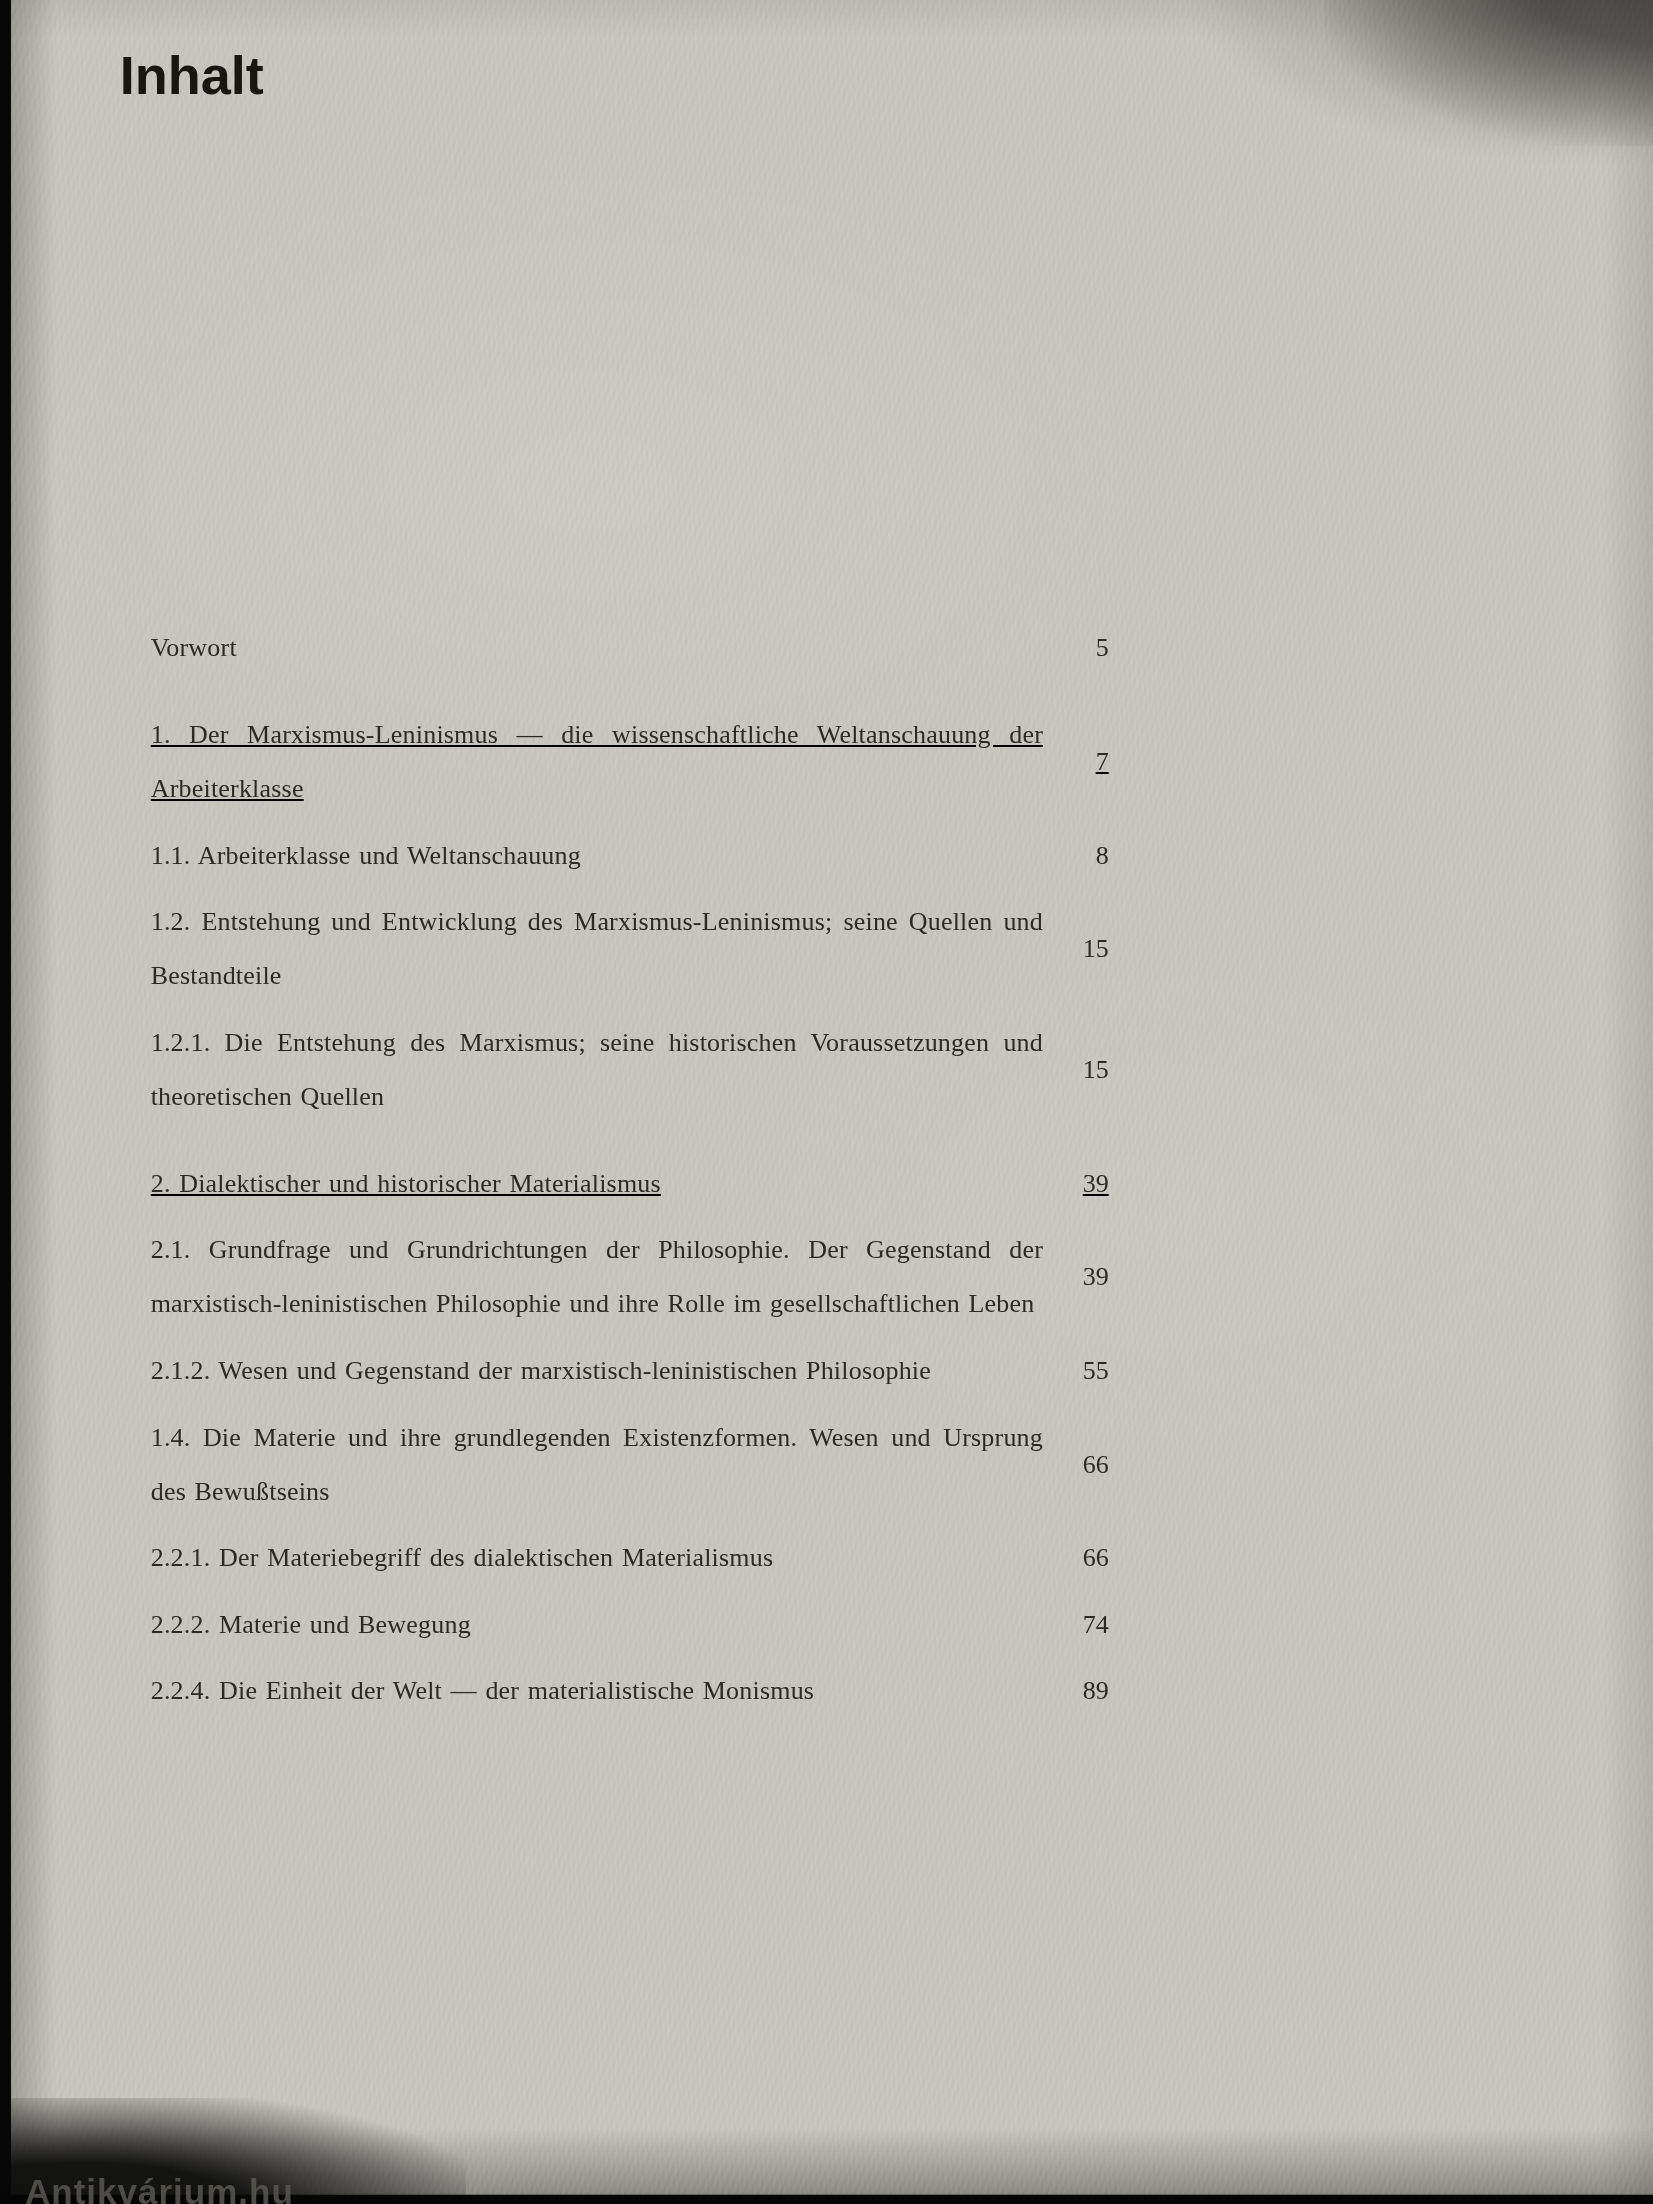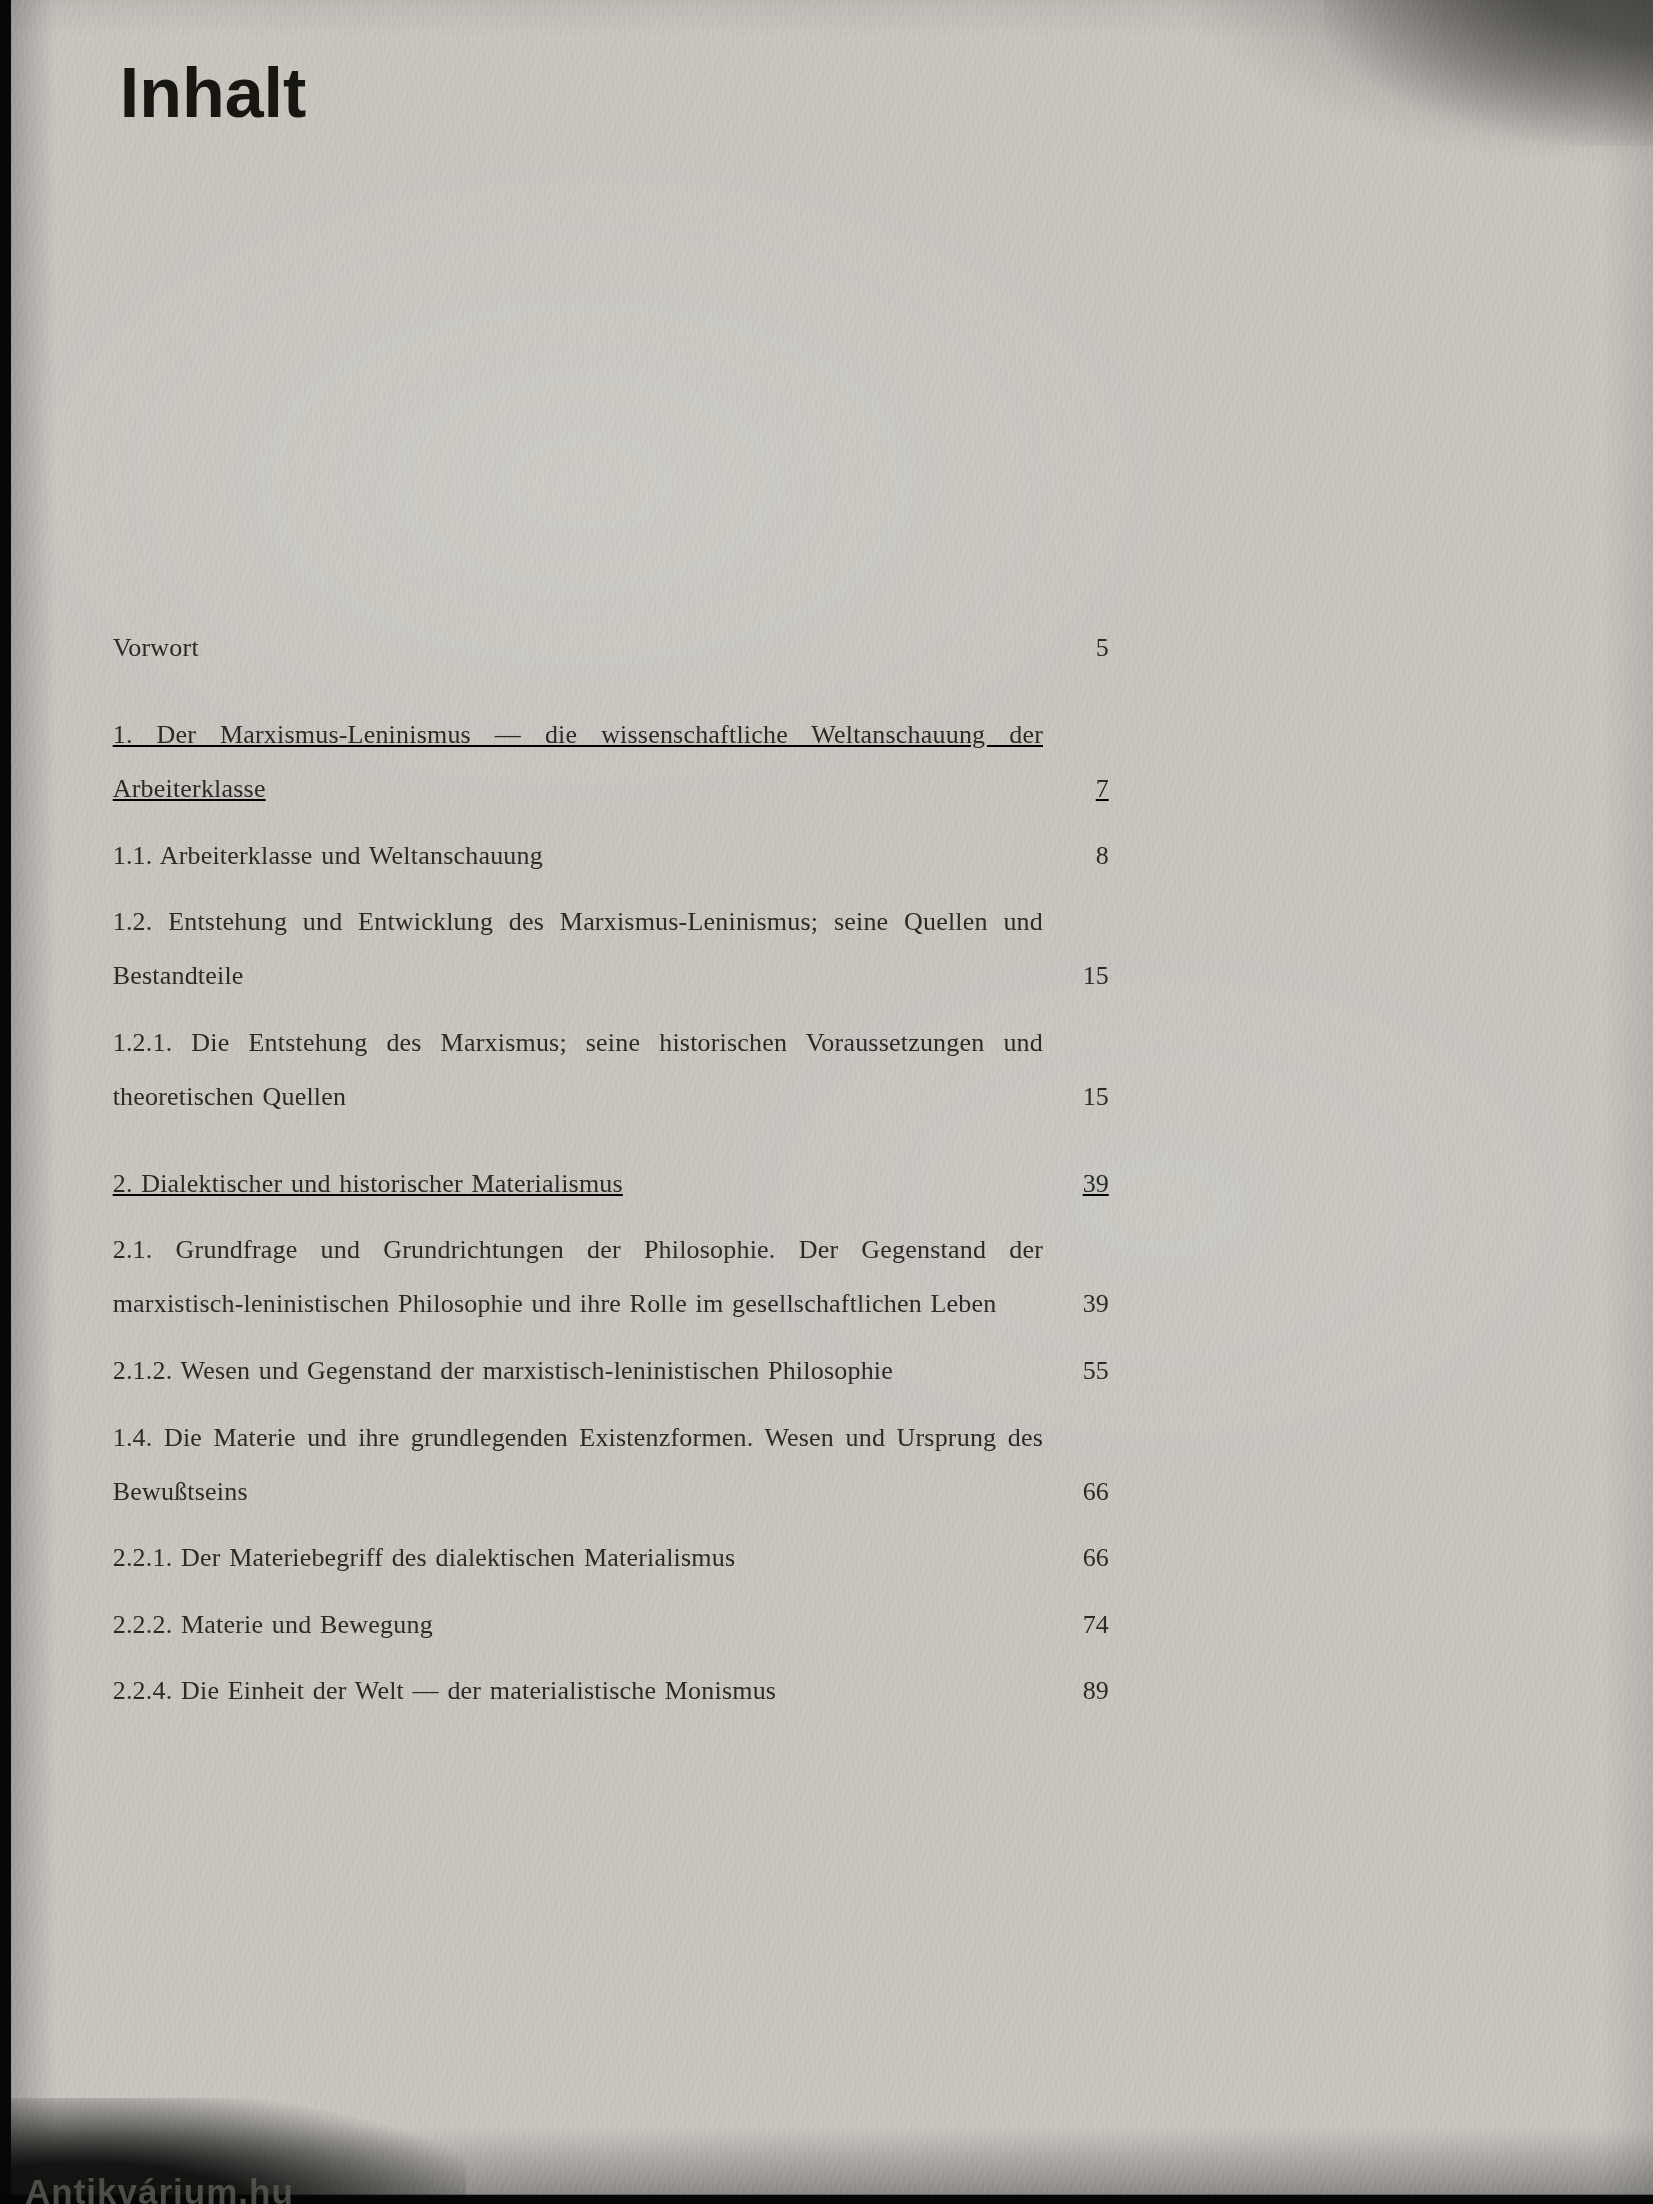--- a/index.html
+++ b/index.html
@@ -63,35 +63,36 @@
     width: 330px; height: 146px;
     background: radial-gradient(ellipse at 100% -10%, rgba(30,29,27,0.55) 25%, rgba(30,29,27,0) 75%);
   }
   
   .title {
     position: absolute;
     left: 109px;
     top: 11.6px;
     font-family: "Liberation Sans", sans-serif;
     font-weight: bold;
-    font-size: 70px;
+    font-size: 54px;
     letter-spacing: 0px;
     color: #171611;
     line-height: 1;
   }
   .toc {
     position: absolute;
     left: 102px;
     top: 621px;
     width: 996px;
   }
   .toc-row {
     display: flex;
-    align-items: flex-end;
+    align-items: center;
     margin-bottom: 12.6px;
+    margin-left: 38px;
   }
   .toc-row.gap {
     margin-top: 33px;
     text-decoration: underline;
   }
   .toc-label {
     flex: 1;
     text-align: justify;
     font-size: 26px;
     line-height: 54px;

